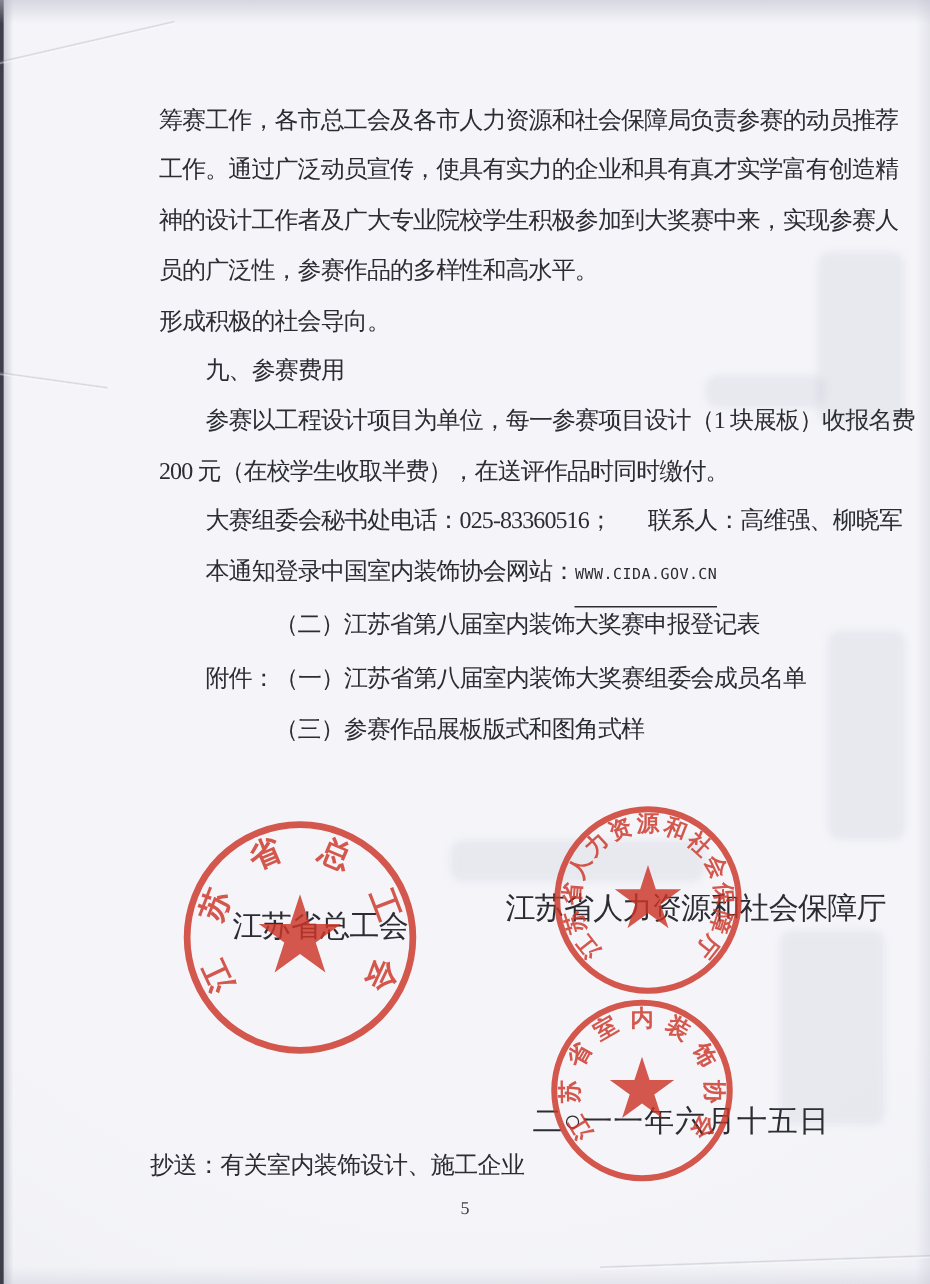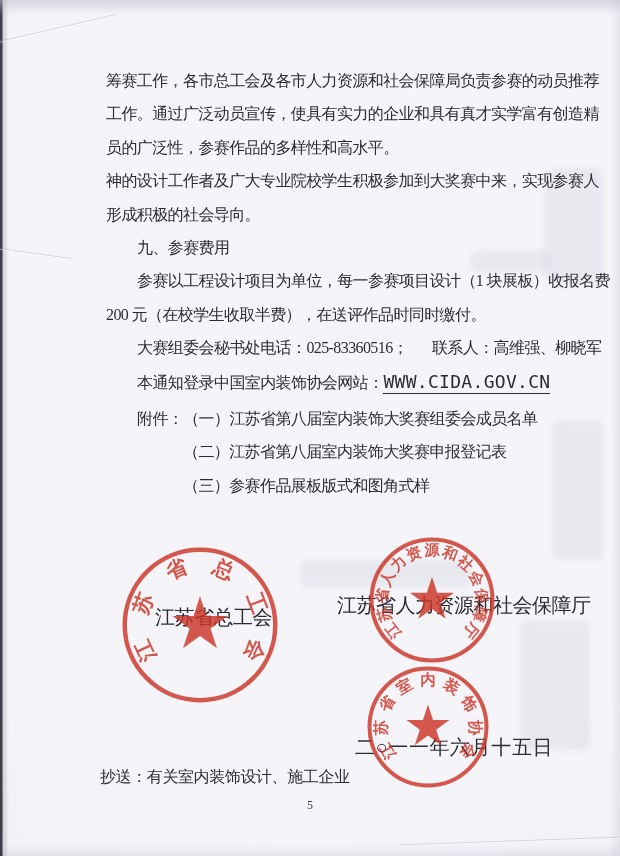--- a/index.html
+++ b/index.html
@@ -27,22 +27,22 @@
   .bodytext{
     position:absolute;left:70px;top:64px;width:498px;
     font-size:16px;line-height:33.4px;letter-spacing:-0.6px;color:#2c2c33;margin-left:36px;
   }
   .line{white-space:nowrap;}
   .line.indent{text-indent:31px;}
   .attach-first{margin-top:3px;}
   .attach-cont{margin-left:77px;}
   .gap{display:inline-block;width:24px;}
   .url{
-    font-family:"DejaVu Sans Mono",monospace;font-size:18px;letter-spacing:.3px;
-    border-bottom:1.2px solid #2c2c33;padding-bottom:1px;text-align:center;
+    font-family:"DejaVu Sans Mono",monospace;font-size:10px;letter-spacing:.3px;
+    border-bottom:1.2px solid #2c2c33;padding-bottom:15px;text-align:center;
   }
 
   .siglabel{position:absolute;font-size:20px;letter-spacing:-0.5px;color:#2c2c33;white-space:nowrap;z-index:2;}
   #sig-left{left:155px;top:604px;}
   #sig-right{left:337px;top:592px;}
   #sig-bottom{left:366px;top:702px;}
   #sig-date{left:355px;top:734px;letter-spacing:0.6px;}
 
   #cc-line{position:absolute;left:100px;top:767px;font-size:16px;letter-spacing:-0.4px;color:#2c2c33;}
   #page-num{position:absolute;left:0;top:798px;width:620px;text-align:center;font-size:12px;color:#3c3c44;}
@@ -62,36 +62,36 @@
   <div class="crease c3"></div>
   <div class="smudge" style="left:545px;top:168px;width:58px;height:115px;"></div>
   <div class="smudge" style="left:552px;top:420px;width:52px;height:140px;"></div>
   <div class="smudge" style="left:300px;top:560px;width:170px;height:28px;"></div>
   <div class="smudge" style="left:470px;top:250px;width:80px;height:22px;"></div>
   <div class="smudge" style="left:520px;top:620px;width:70px;height:130px;"></div>
 
   <div class="bodytext">
     <div class="line">筹赛工作，各市总工会及各市人力资源和社会保障局负责参赛的动员推荐</div>
     <div class="line">工作。通过广泛动员宣传，使具有实力的企业和具有真才实学富有创造精</div>
+    <div class="line">神的设计工作者及广大专业院校学生积极参加到大奖赛中来，实现参赛人</div>
     <div class="line">员的广泛性，参赛作品的多样性和高水平。</div>
-    <div class="line">神的设计工作者及广大专业院校学生积极参加到大奖赛中来，实现参赛人</div>
     <div class="line">形成积极的社会导向。</div>
     <div class="line indent">九、参赛费用</div>
     <div class="line indent">参赛以工程设计项目为单位，每一参赛项目设计（1 块展板）收报名费</div>
     <div class="line">200 元（在校学生收取半费），在送评作品时同时缴付。</div>
     <div class="line indent">
       <span>大赛组委会秘书处电话：025-83360516；</span><span class="gap"></span><span>联系人：高维强、柳晓军</span>
     </div>
     <div class="line indent">
       <span>本通知登录中国室内装饰协会网站：</span><span class="url">WWW.CIDA.GOV.CN</span>
     </div>
+    <div class="line attach-cont">（二）江苏省第八届室内装饰大奖赛申报登记表</div>
     <div class="line indent attach-first">
       <span>附件：</span><span>（一）江苏省第八届室内装饰大奖赛组委会成员名单</span>
     </div>
-    <div class="line attach-cont">（二）江苏省第八届室内装饰大奖赛申报登记表</div>
     <div class="line attach-cont">（三）参赛作品展板版式和图角式样</div>
   </div>
 
   <div class="siglabel" id="sig-left">江苏省总工会</div>
   <div class="siglabel" id="sig-right">江苏省人力资源和社会保障厅</div>
   <div class="siglabel" id="sig-date">二○一一年六月十五日</div>
 
   <svg class="seal" id="seal-0" width="156" height="156" viewBox="0 0 156 156">
       <circle cx="78" cy="78" r="75.25" fill="none" stroke="#cc3527" stroke-width="4.5"></circle>
       <polygon points="78.00,49.14 84.48,69.08 105.45,69.08 88.48,81.41 94.96,101.35 78.00,89.02 61.04,101.35 67.52,81.41 50.55,69.08 71.52,69.08" fill="#cc3527"></polygon>

